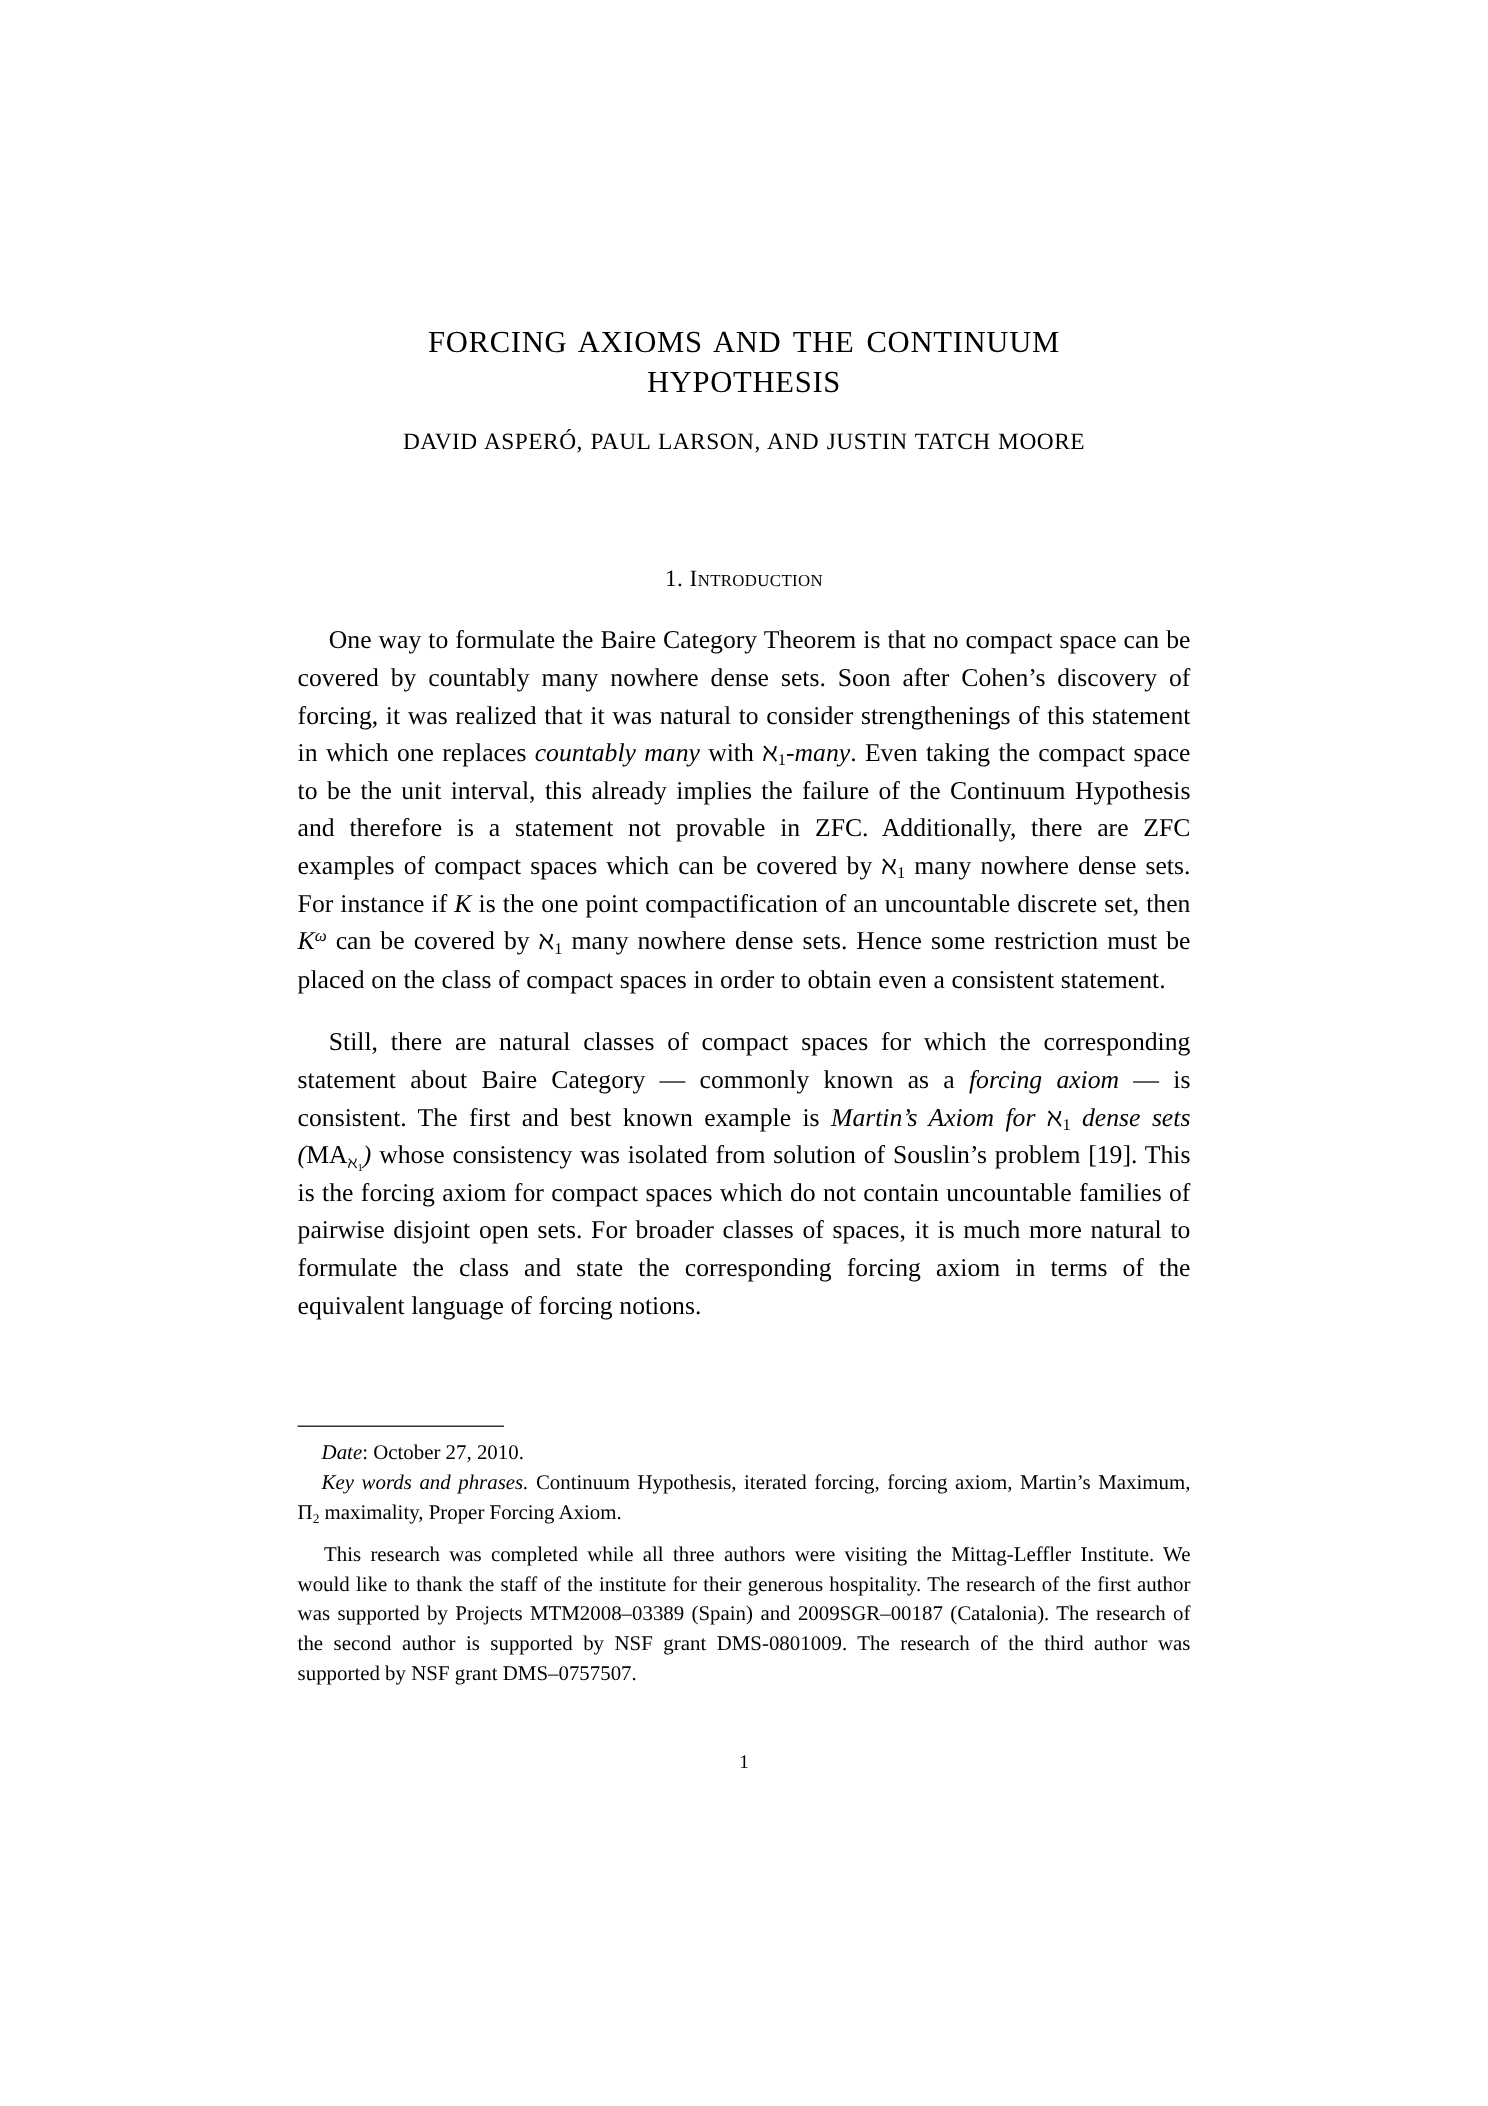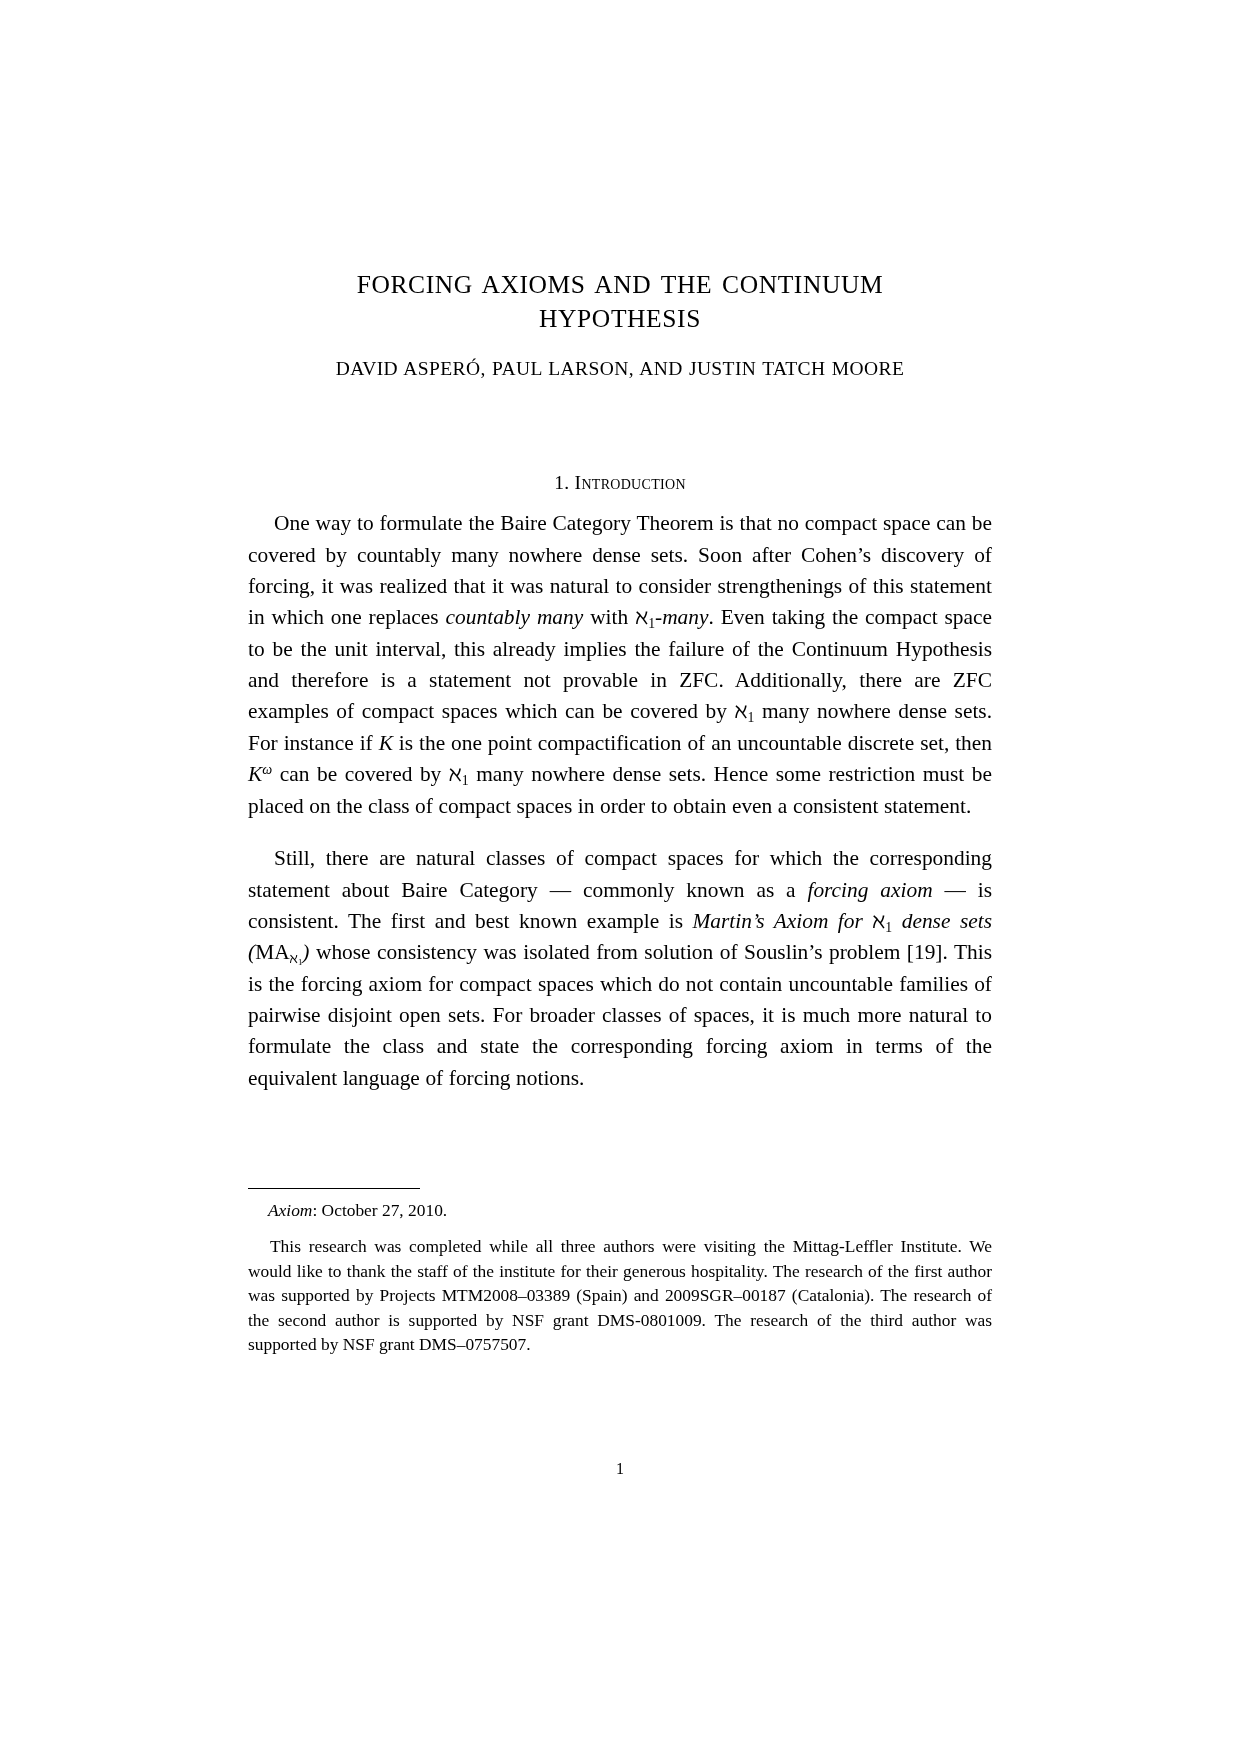--- a/index.html
+++ b/index.html
@@ -60,21 +60,21 @@
   
   .body-par {
     margin-top: 10px;
     font-size: 21.4px;
     line-height: 1.465;
     text-align: justify;
     text-indent: 26px;
     word-spacing: 0.2px;
     hyphens: manual;
   }
-  .body-par:first-of-type { margin-top: 14px; }
+  .body-par:first-of-type { margin-top: 24px; }
 
   em, .it { font-style: italic; }
 
   .aleph { font-style: normal; }
   sub { font-size: 0.64em; line-height: 0; vertical-align: -0.28em; }
   sup { font-size: 0.66em; line-height: 0; vertical-align: 0.50em; }
 
   
   .footnote-wrap {
     position: absolute;
@@ -132,22 +132,23 @@
 
     <p class="body-par">One way to formulate the Baire Category Theorem is that no compact space can be covered by countably many nowhere dense sets. Soon after Cohen’s discovery of forcing, it was realized that it was natural to consider strengthenings of this statement in which one replaces <em>countably many</em> with <span class="aleph">ℵ<sub>1</sub></span><em>-many</em>. Even taking the compact space to be the unit interval, this already implies the failure of the Continuum Hypothesis and therefore is a statement not provable in ZFC. Additionally, there are ZFC examples of compact spaces which can be covered by <span class="aleph">ℵ<sub>1</sub></span> many nowhere dense sets. For instance if <em>K</em> is the one point compactification of an uncountable discrete set, then <em>K<sup>ω</sup></em> can be covered by <span class="aleph">ℵ<sub>1</sub></span> many nowhere dense sets. Hence some restriction must be placed on the class of compact spaces in order to obtain even a consistent statement.</p>
 
     <p class="body-par">Still, there are natural classes of compact spaces for which the corresponding statement about Baire Category — commonly known as a <em>forcing axiom</em> — is consistent. The first and best known example is <em>Martin’s Axiom for <span class="aleph">ℵ<sub>1</sub></span> dense sets (</em><span>MA<sub>ℵ<sub>1</sub></sub></span><em>)</em> whose consistency was isolated from solution of Souslin’s problem <span>[19]</span>. This is the forcing axiom for compact spaces which do not contain uncountable families of pairwise disjoint open sets. For broader classes of spaces, it is much more natural to formulate the class and state the corresponding forcing axiom in terms of the equivalent language of forcing notions.</p>
 
   </div>
 
   <div class="footnote-wrap">
     <div class="fn-rule"></div>
 
-    <div class="fn-line fn-indent"><em>Axiom</em><span>: October 27, 2010.</span></div>
+    <div class="fn-line fn-indent"><em>Date</em><span>: October 27, 2010.</span></div>
 
 
+    <div class="fn-line fn-indent"><em>Key words and phrases.</em> Continuum Hypothesis, iterated forcing, forcing axiom, Martin’s Maximum, <span>Π<sub>2</sub></span> maximality, Proper Forcing Axiom.</div>
 
     <div class="fn-par">This research was completed while all three authors were visiting the Mittag-Leffler Institute. We would like to thank the staff of the institute for their generous hospitality. The research of the first author was supported by Projects MTM2008–03389 (Spain) and 2009SGR–00187 (Catalonia). The research of the second author is supported by NSF grant DMS-0801009. The research of the third author was supported by NSF grant DMS–0757507.</div>
   </div>
 
   <div class="page-number">1</div>
 
 </div>
 
 </body></html>

